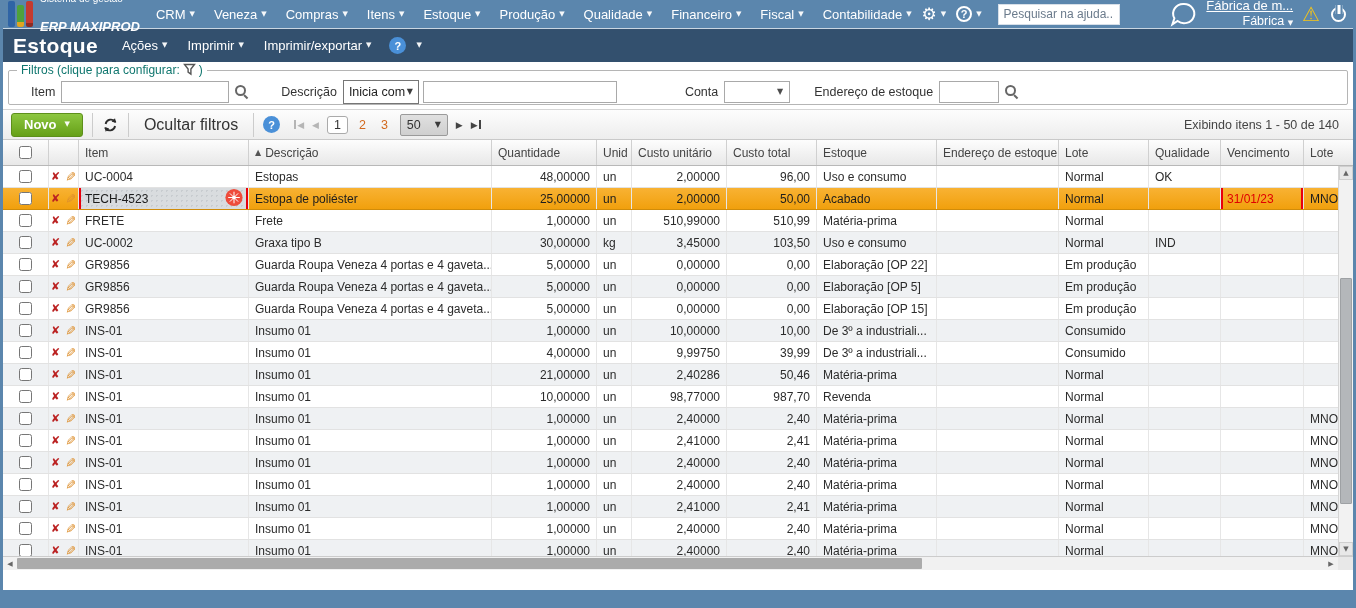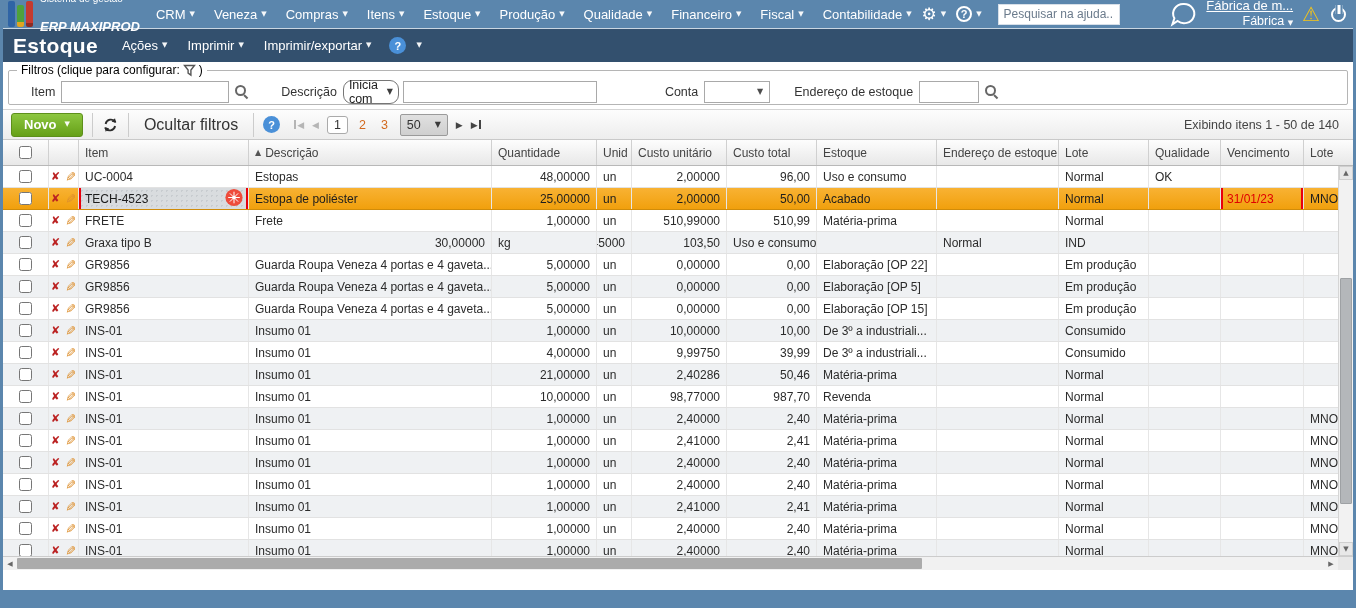--- a/index.html
+++ b/index.html
@@ -40,21 +40,21 @@
 
   
   .pagebar { height:33px; background:#33506e; display:flex; align-items:center; color:#fff; padding:0 10px; gap:24px; }
   .page-title { font-size:21px; font-weight:bold; letter-spacing:.3px; }
   .page-menus { display:flex; align-items:center; gap:20px; font-size:13px; }
   .help-badge { width:17px; height:17px; border-radius:50%; background:#4a90d8; color:#fff; font-size:11px; font-weight:bold; display:inline-flex; align-items:center; justify-content:center; }
 
   
   .filters { height:46px; background:#fff; padding:0 5px; }
   .filters fieldset { border:1px solid #b5b5b5; border-radius:2px; height:42px; margin-top:1px; display:flex; align-items:center; padding:2px 8px 0; }
-  .filters legend { font-size:12px; color:#000000; padding:0 4px; display:flex; align-items:flex-end; gap:3px; }
+  .filters legend { font-size:12px; color:#0f766e; padding:0 4px; display:flex; align-items:flex-start; gap:3px; }
   .flt-label { font-size:12.5px; color:#333; margin-right:6px; white-space:nowrap; }
   .txt { height:22px; border:1px solid #a9a9a9; font-size:12px; padding:0 4px; color:#333; }
   .sel { height:24px; border:1px solid #767676; background:#fff; font-size:12.5px; color:#222; display:inline-flex; align-items:center; justify-content:space-between; padding:0 5px; cursor:pointer; }
   .sel .caret { color:#333; font-size:8px; }
   .combo { height:22px; border:1px solid #a9a9a9; background:#fff; display:inline-flex; align-items:center; justify-content:flex-end; cursor:pointer; }
   .combo .caret { color:#444; font-size:8px; padding:0 6px; }
   .mag { position:relative; width:15px; height:15px; display:inline-block; cursor:pointer; margin-left:5px; }
   .mag::before { content:''; position:absolute; left:1px; top:1px; width:7px; height:7px; border:2px solid #666; border-radius:50%; }
   .mag::after { content:''; position:absolute; left:10px; top:10px; width:5px; height:2px; background:#666; transform:rotate(45deg); transform-origin:left center; }
 
@@ -244,21 +244,21 @@
             <svg width="13" height="13" viewBox="0 0 13 13">
                 <path d="M1.5 1.5 h10 l-3.6 4.6 v5 l-2.8 -2 v-3 z" fill="none" stroke="#555" stroke-width="1.4"></path>
               </svg>
           </span>
           <span>)</span>
         </legend>
         <span class="flt-label" style="margin-left:14px;">Item</span>
         <input class="txt" style="width: 168px;">
         <span class="mag"></span>
         <span class="flt-label" style="margin-left:32px;">Descrição</span>
-        <span class="sel" style="width:56px;border-radius:9px;">
+        <span class="sel" style="width:76px;">
           <span>Inicia com</span>
           <span class="sym caret">▼</span>
         </span>
         <input class="txt" style="width: 194px; margin-left: 4px;">
         <span class="flt-label" style="margin-left:68px;">Conta</span>
         <span class="combo" style="width:66px;">
           <span class="sym caret">▼</span>
         </span>
         <span class="flt-label" style="margin-left:24px;">Endereço de estoque</span>
         <input class="txt" style="width: 60px;">
@@ -421,20 +421,24 @@
     <div class="cell"></div>
   </div>
             <div class="grid-row even">
     <div class="cell">
                 <input type="checkbox" style="">
               </div>
     <div class="cell icons">
       <span class="sym del-icon">✘</span>
       <span class="sym edit-icon">✎</span>
     </div>
+    <div class="cell">
+      <span>UC-0002</span>
+
+    </div>
     <div class="cell">Graxa tipo B</div>
     <div class="cell num">30,00000</div>
     <div class="cell">kg</div>
     <div class="cell num">3,45000</div>
     <div class="cell num">103,50</div>
     <div class="cell">Uso e consumo</div>
     <div class="cell"></div>
     <div class="cell">Normal</div>
     <div class="cell">IND</div>
     <div class="cell"></div>

